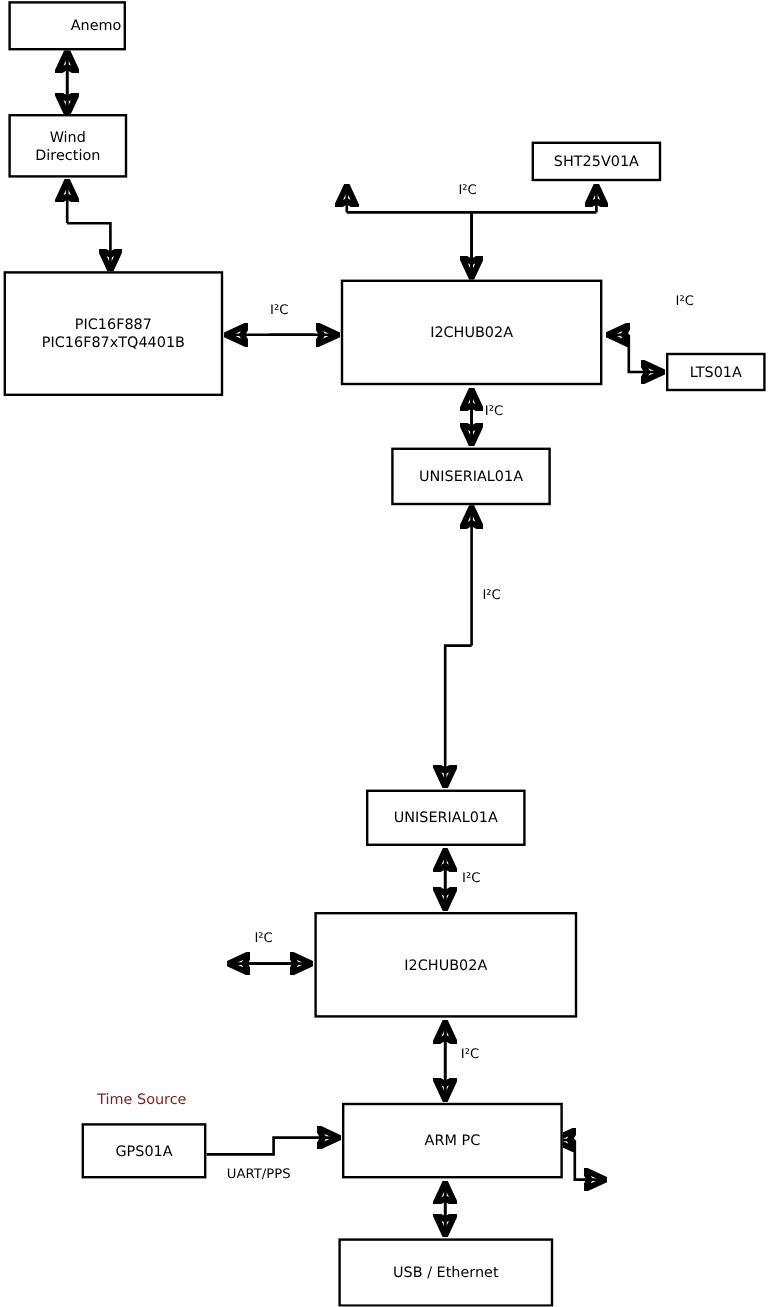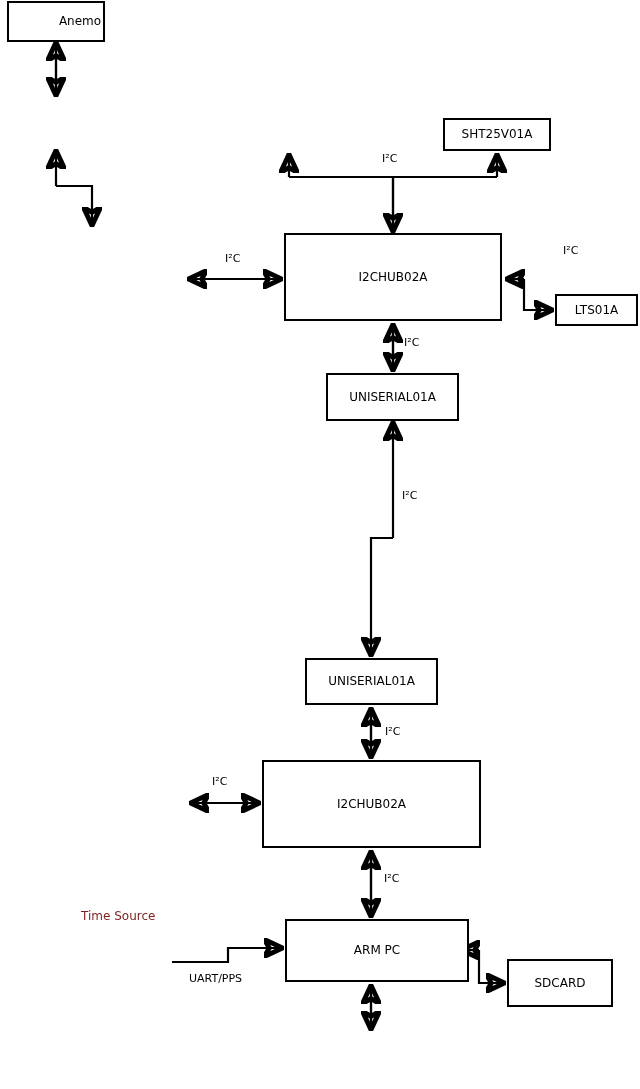--- a/index.html
+++ b/index.html
@@ -104,41 +104,46 @@
 
     <path d="M479,950 L463,950" marker-end="url(#ah)"></path>
     <path d="M479,950 L479,983 L503,983" marker-end="url(#ah)"></path>
 
     <line x1="371" y1="985" x2="371" y2="1028" marker-end="url(#ah)"></line>
     <line x1="371" y1="1028" x2="371" y2="987" marker-end="url(#ah)"></line>
   </svg>
 
   <div class="node" style="left:7px;top:1px;width:98px;height:41px;padding-left:48px;">Anemo</div>
 
+  <div class="node" style="left:7px;top:95px;width:99px;height:53px;">Wind
+Direction</div>
 
+  <div class="node" style="left:3px;top:226px;width:183px;height:104px;">PIC16F887
+PIC16F87xTQ4401B</div>
 
 
   <div class="node" style="left:443px;top:118px;width:108px;height:33px;">SHT25V01A</div>
 
   <div class="node" style="left:284px;top:233px;width:218px;height:88px;">I2CHUB02A</div>
 
   <div class="node" style="left:555px;top:294px;width:83px;height:32px;">LTS01A</div>
 
   <div class="node" style="left:326px;top:373px;width:133px;height:48px;">UNISERIAL01A</div>
 
   <div class="node" style="left:305px;top:658px;width:133px;height:47px;">UNISERIAL01A</div>
 
   <div class="node" style="left:262px;top:760px;width:219px;height:88px;">I2CHUB02A</div>
 
 
+  <div class="node" style="left:68px;top:936px;width:104px;height:46px;">GPS01A</div>
 
   <div class="node" style="left:285px;top:919px;width:184px;height:63px;">ARM PC</div>
 
-  <div class="node" style="left:507px;top:959px;width:106px;height:48px;">SDCARD</div>
 
+  <div class="node" style="left:282px;top:1032px;width:179px;height:57px;">USB / Ethernet</div>
 
   <div class="edge-label" style="left:225px;top:252px;">I²C</div>
 
   <div class="edge-label" style="left:382px;top:152px;">I²C</div>
 
   <div class="edge-label" style="left:563px;top:244px;">I²C</div>
 
   <div class="edge-label" style="left:404px;top:336px;">I²C</div>
 
   <div class="edge-label" style="left:402px;top:489px;">I²C</div>

